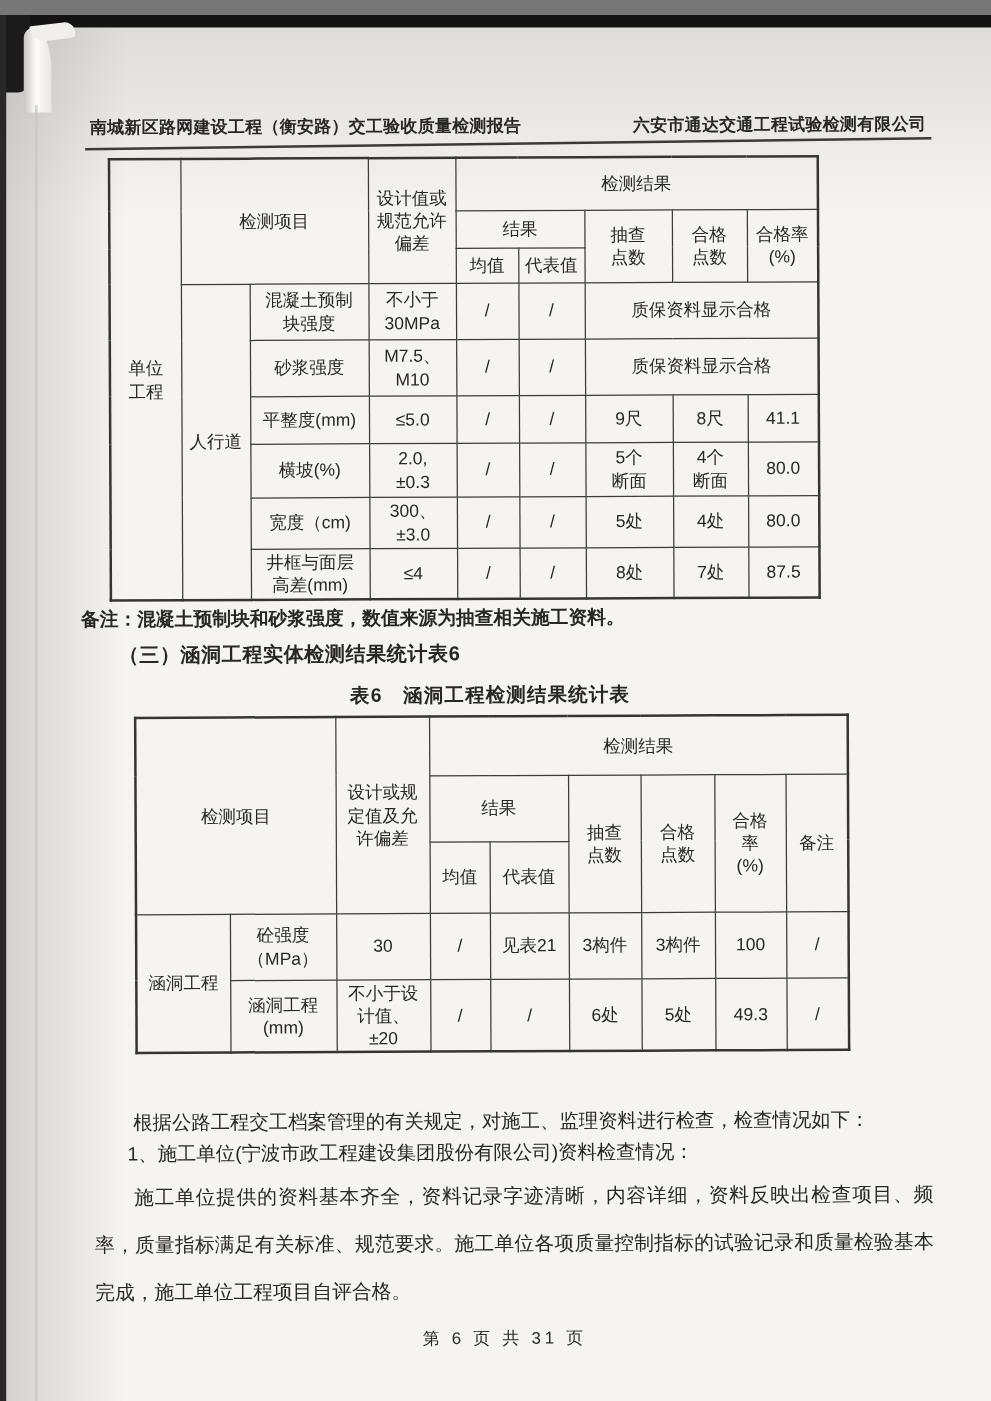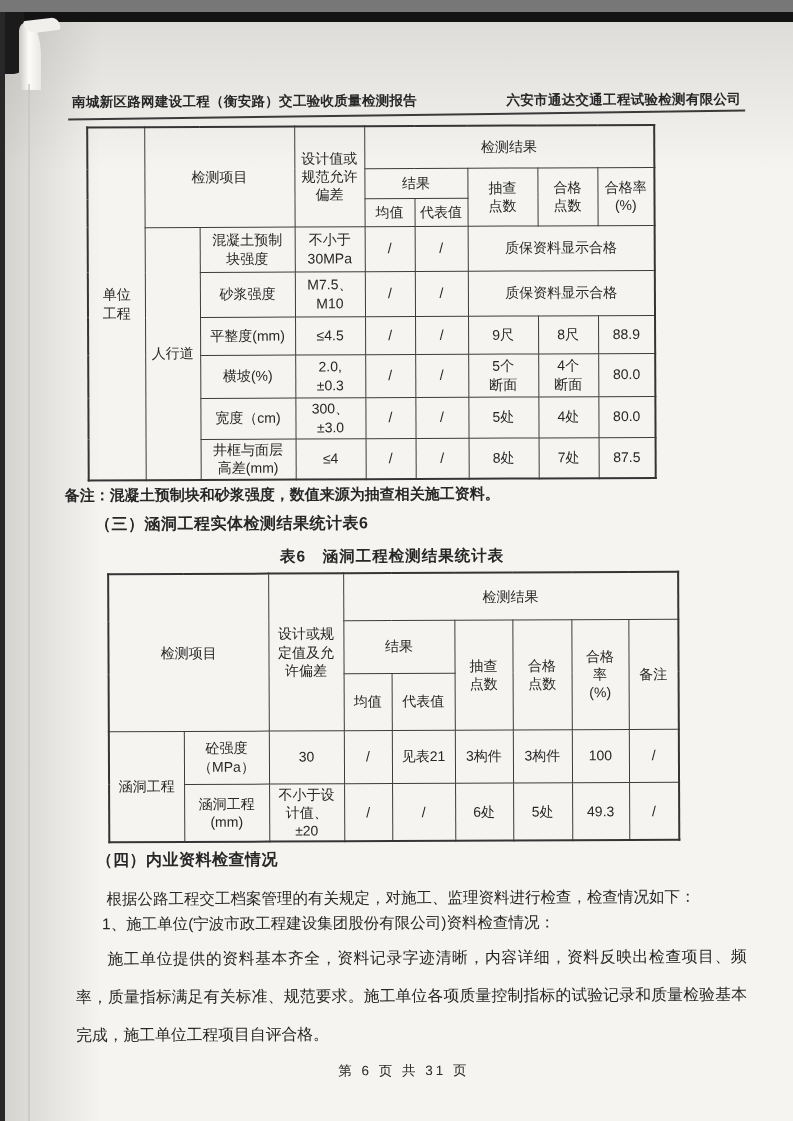--- a/index.html
+++ b/index.html
@@ -115,26 +115,26 @@
       <tr style="height:45px">
         <td>砂浆强度</td>
         <td>M7.5、
 M10</td>
         <td>/</td>
         <td>/</td>
         <td colspan="3">质保资料显示合格</td>
       </tr>
       <tr style="height:38px">
         <td>平整度(mm)</td>
-        <td>≤4.5</td>
+        <td>≤5.0</td>
         <td>/</td>
         <td>/</td>
         <td>9尺</td>
         <td>8尺</td>
-        <td>88.9</td>
+        <td>41.1</td>
       </tr>
       <tr style="height:43px">
         <td>横坡(%)</td>
         <td>2.0,
 ±0.3</td>
         <td>/</td>
         <td>/</td>
         <td>5个
 断面</td>
         <td>4个
@@ -224,21 +224,20 @@
         <td>/</td>
         <td>/</td>
         <td>6处</td>
         <td>5处</td>
         <td>49.3</td>
         <td>/</td>
       </tr>
     </tbody>
       </table>
 
-    <div class="h4">（四）内业资料检查情况</div>
 
     <div class="pblock">
       <p class="p-indent">根据公路工程交工档案管理的有关规定，对施工、监理资料进行检查，检查情况如下：</p>
       <p class="p-num">1、施工单位(宁波市政工程建设集团股份有限公司)资料检查情况：</p>
     </div>
 
     <p class="p3">施工单位提供的资料基本齐全，资料记录字迹清晰，内容详细，资料反映出检查项目、频率，质量指标满足有关标准、规范要求。施工单位各项质量控制指标的试验记录和质量检验基本完成，施工单位工程项目自评合格。</p>
 
     <div class="footer">第 6 页 共 31 页</div>
 

